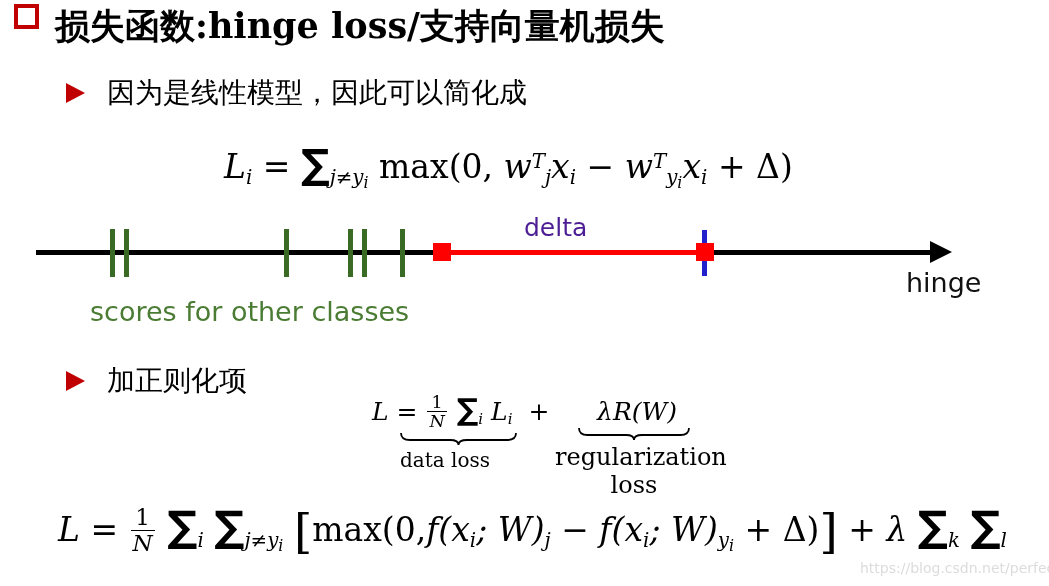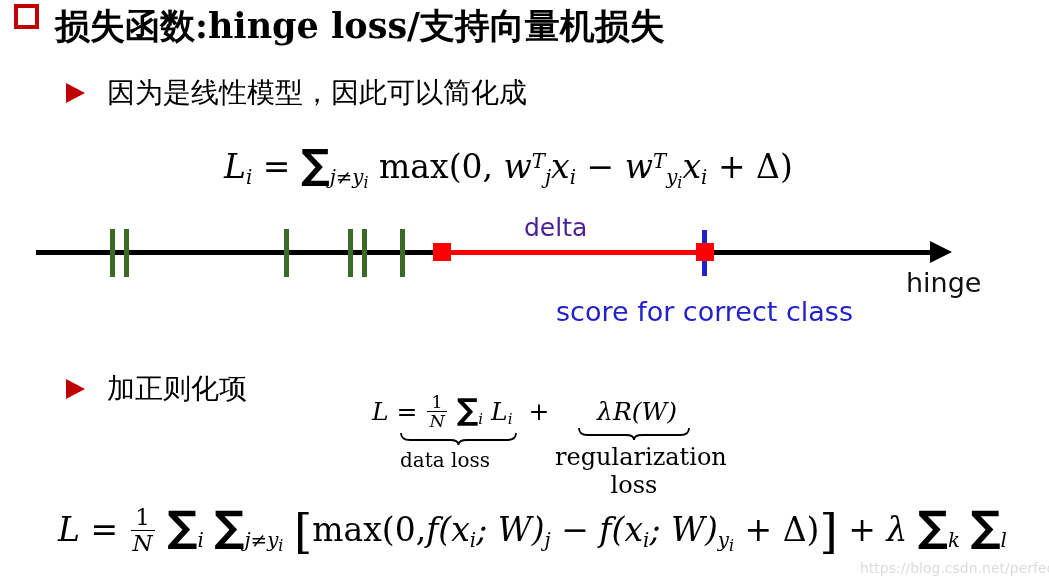--- a/index.html
+++ b/index.html
@@ -57,21 +57,21 @@
     flex: 0 0 auto;
   }
   .sub-bullet-text {
     font-family: "DejaVu Serif", "Liberation Serif", serif;
     font-size: 28px;
     line-height: 34px;
     white-space: nowrap;
   }
 
   #sub-bullet-1 { left: 66px; top: 76px; justify-content: center; }
-  #sub-bullet-2 { left: 66px; top: 372px; }
+  #sub-bullet-2 { left: 66px; top: 364px; }
 
   
   .math {
     font-family: "DejaVu Serif", "Liberation Serif", serif;
     white-space: nowrap;
     position: absolute;
   }
   .mi { font-style: italic; }
   .up { font-style: normal; }
   .sum {
@@ -297,21 +297,21 @@
   <div class="green-tick" style="left:362px"></div>
   <div class="green-tick" style="left:400px"></div>
 
   <div id="delta-segment"></div>
   <div id="blue-tick"></div>
   <div class="red-square" style="left:433px"></div>
   <div class="red-square" style="left:696px"></div>
 
   <div id="delta-label">delta</div>
   <div id="score-axis-label">hinge</div>
-  <div id="correct-class-label">score for correct class</div>
+  <div id="other-classes-label">scores for other classes</div>
 </div>
 
 <div class="sub-bullet-row" id="sub-bullet-2">
   <span class="arrow-bullet"></span>
   <span class="sub-bullet-text">加正则化项</span>
 </div>
 
 <div class="math" id="formula-2">
   <span class="mi">L</span>
   <span class="up">=</span>

